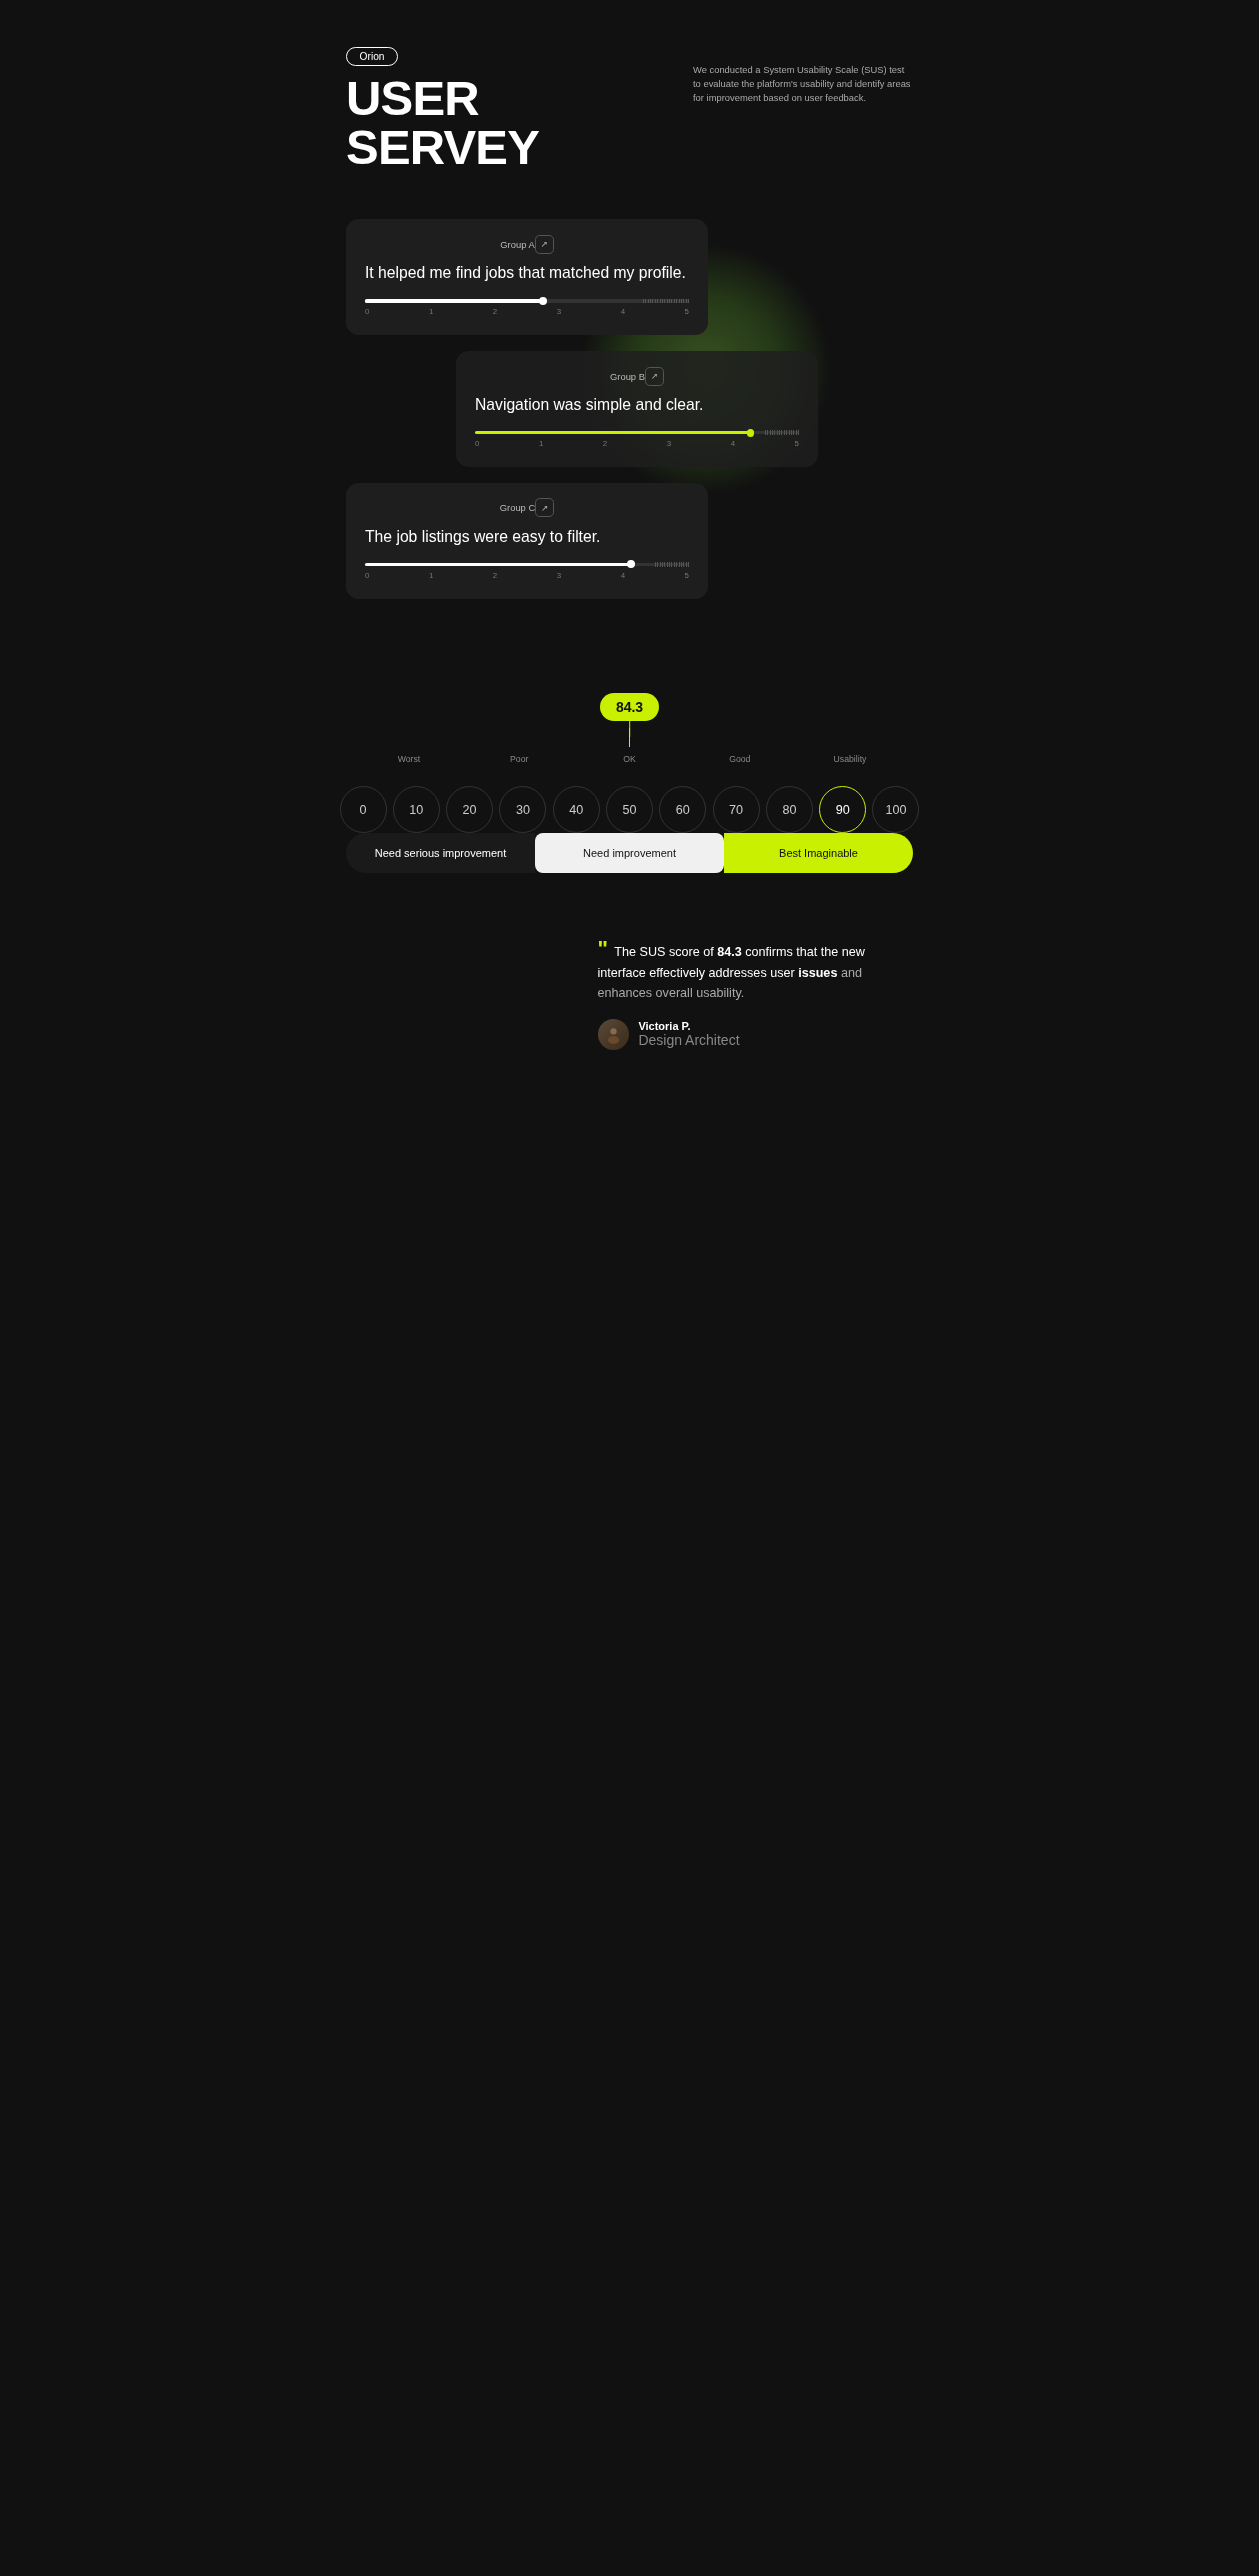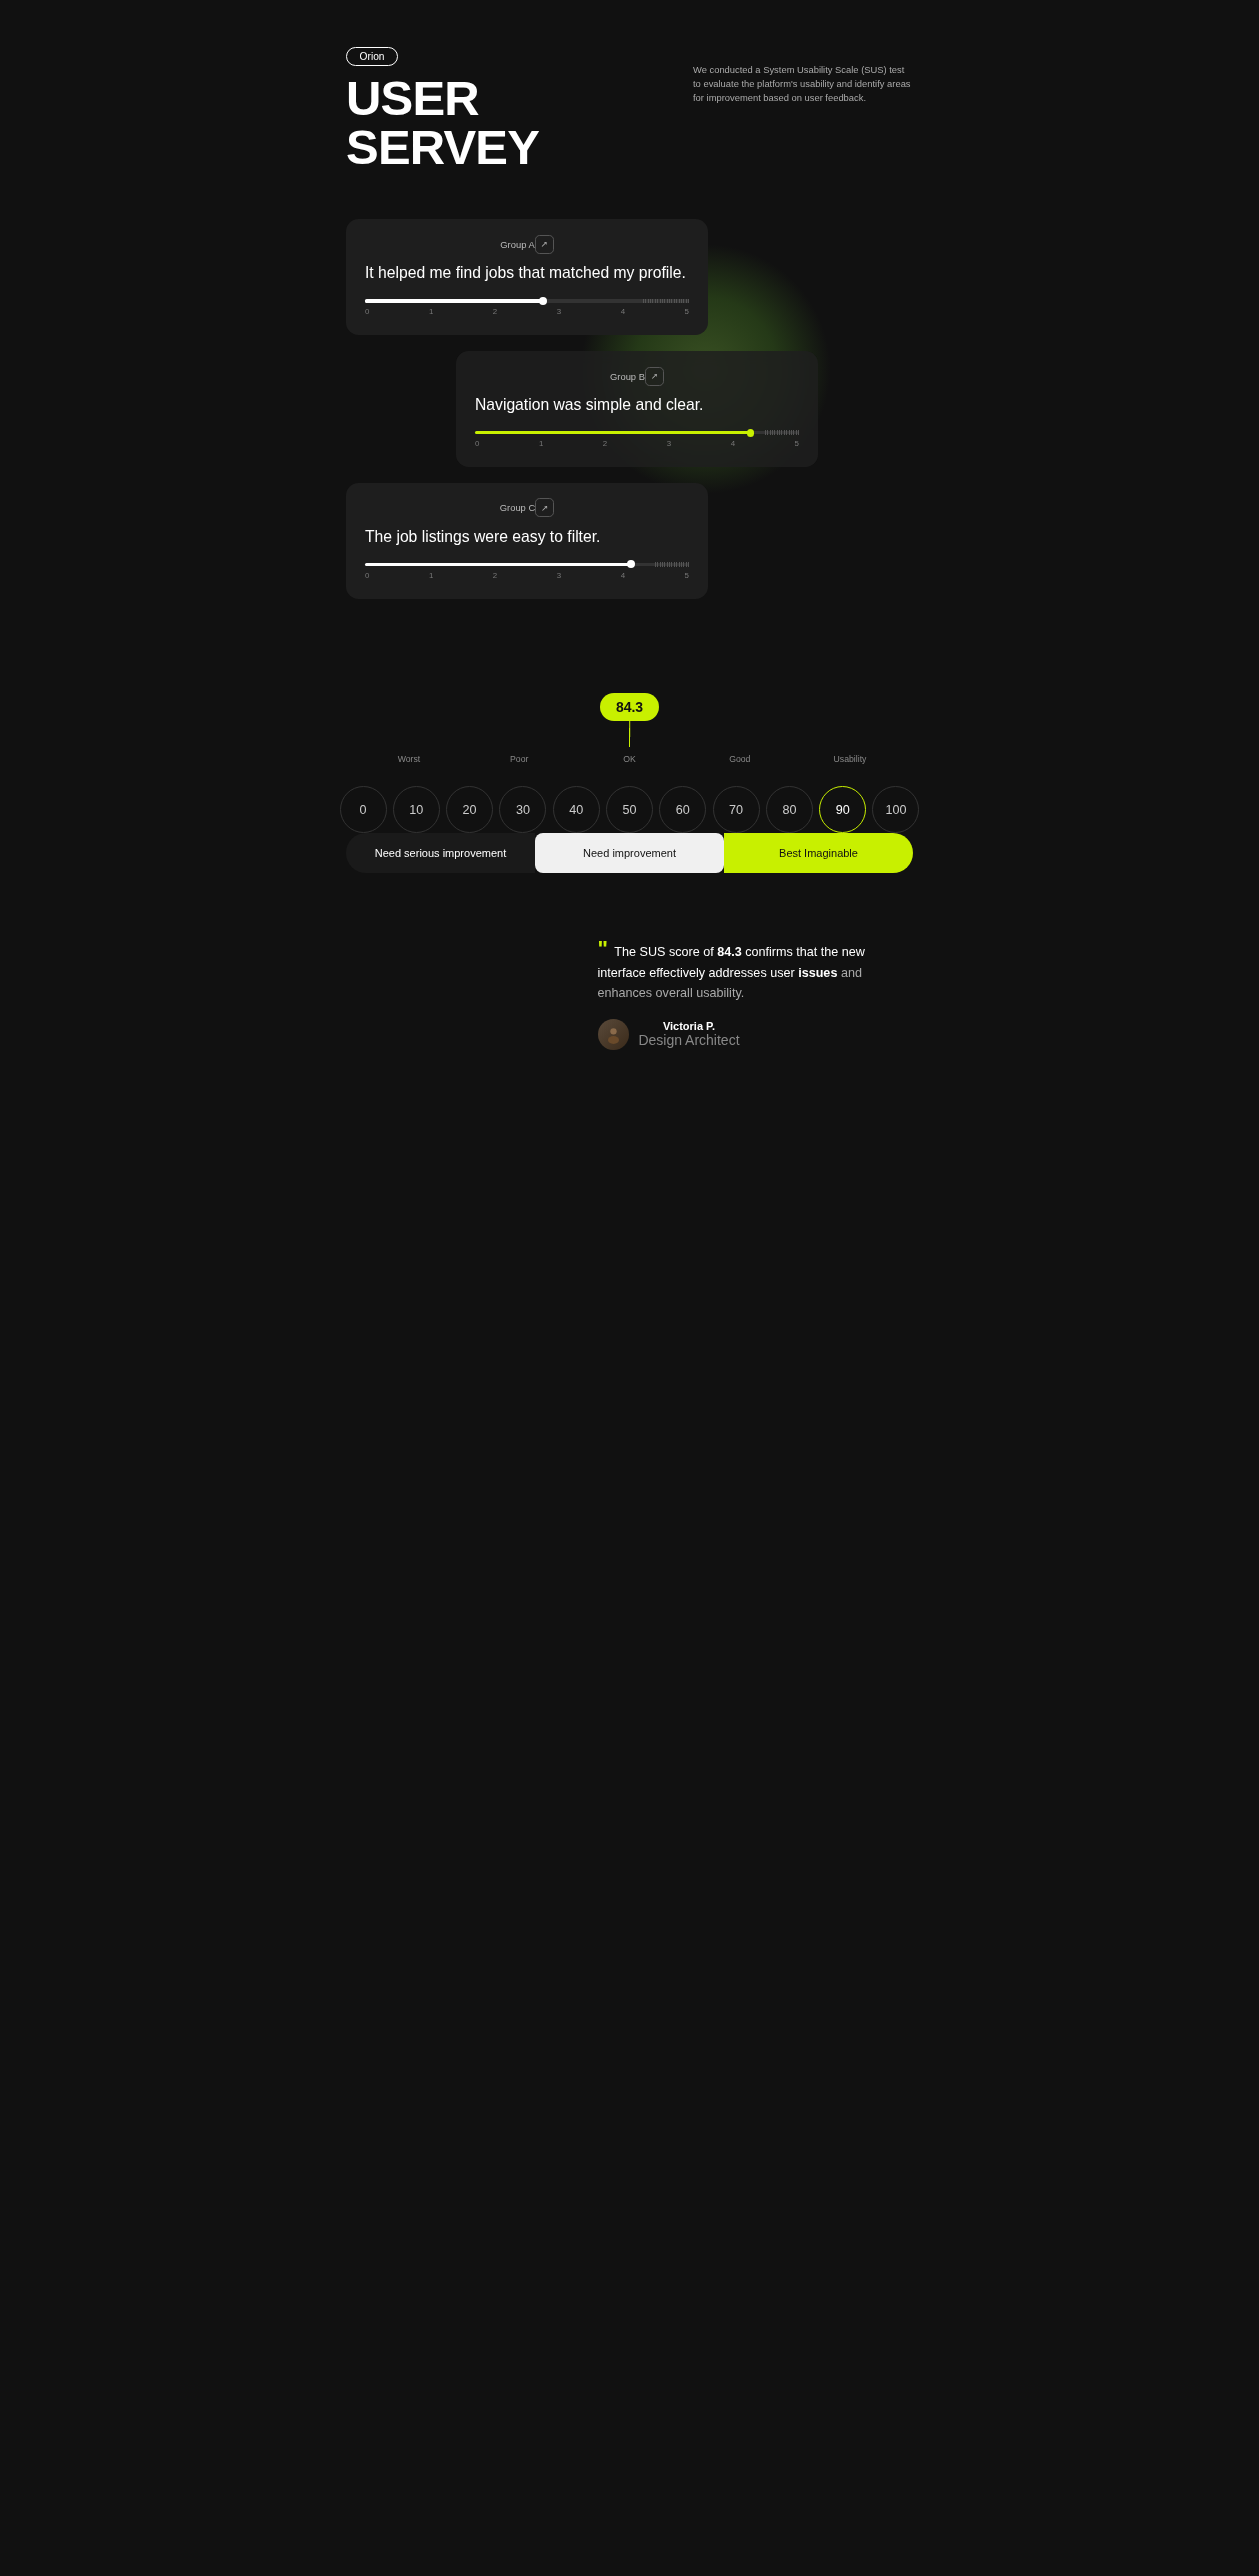--- a/index.html
+++ b/index.html
@@ -269,21 +269,20 @@
       color: #ffffff;
     }
     .quote-text .muted {
       color: #aaaaaa;
     }
     .quote-author {
       display: flex;
       align-items: center;
       gap: 9.4px;
       margin-top: 15.7px;
-      text-align: center;
     }
     .author-avatar {
       width: 31.5px;
       height: 31.5px;
       border-radius: 50%;
       background: linear-gradient(135deg, #5a4a3a, #3a2a1a);
       overflow: hidden;
       display: flex;
       align-items: center;
       justify-content: center;

